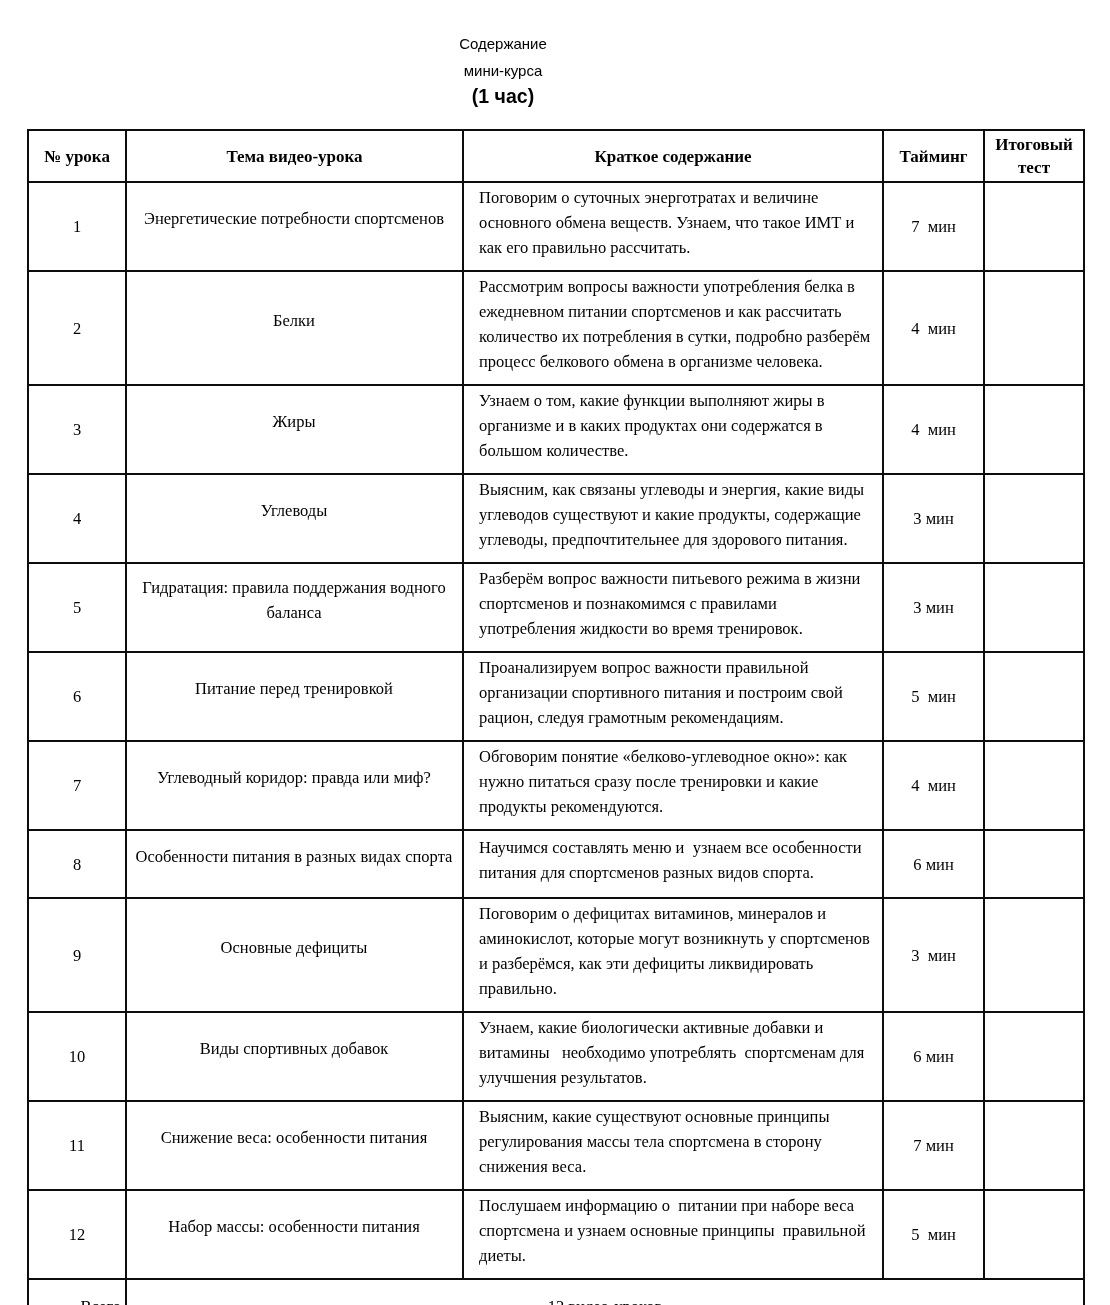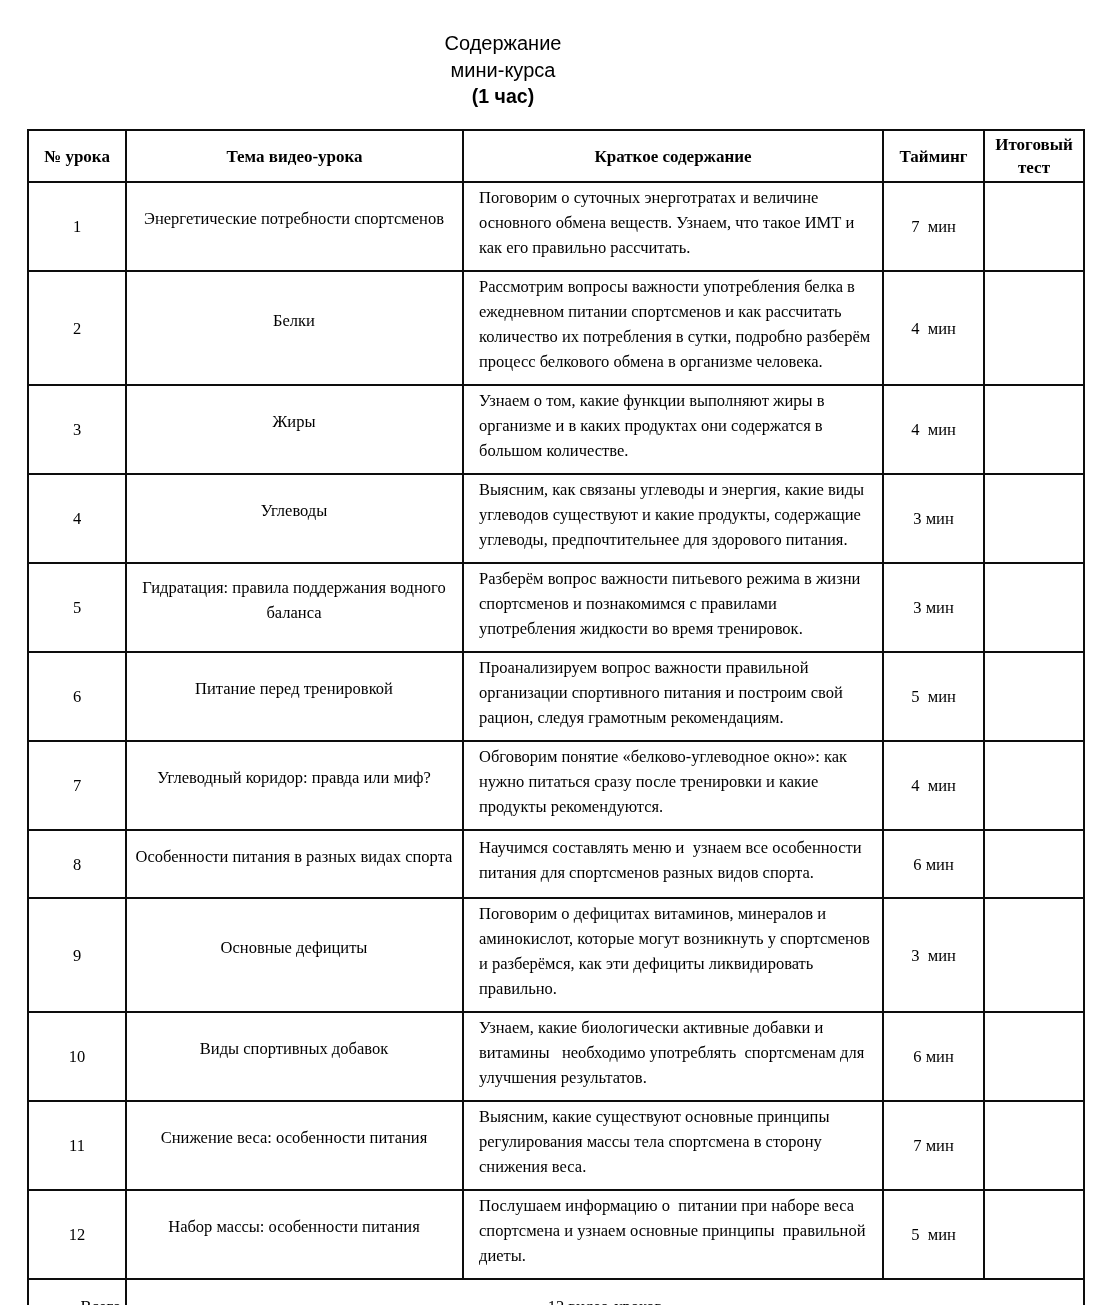--- a/index.html
+++ b/index.html
@@ -11,21 +11,21 @@
     color: #000000;
     position: relative;
   }
   .title-block {
     width: 1006px;
     padding-top: 30px;
     text-align: center;
     font-family: "Liberation Sans", "DejaVu Sans", sans-serif;
   }
   .title-line {
-    font-size: 20px;
+    font-size: 15px;
     line-height: 27px;
     font-weight: 400;
   }
   .title-line.bold {
     font-size: 19.5px;
     line-height: 25px;
     font-weight: 700;
   }
   table.toc {
     margin: 20px 0 0 27px;

